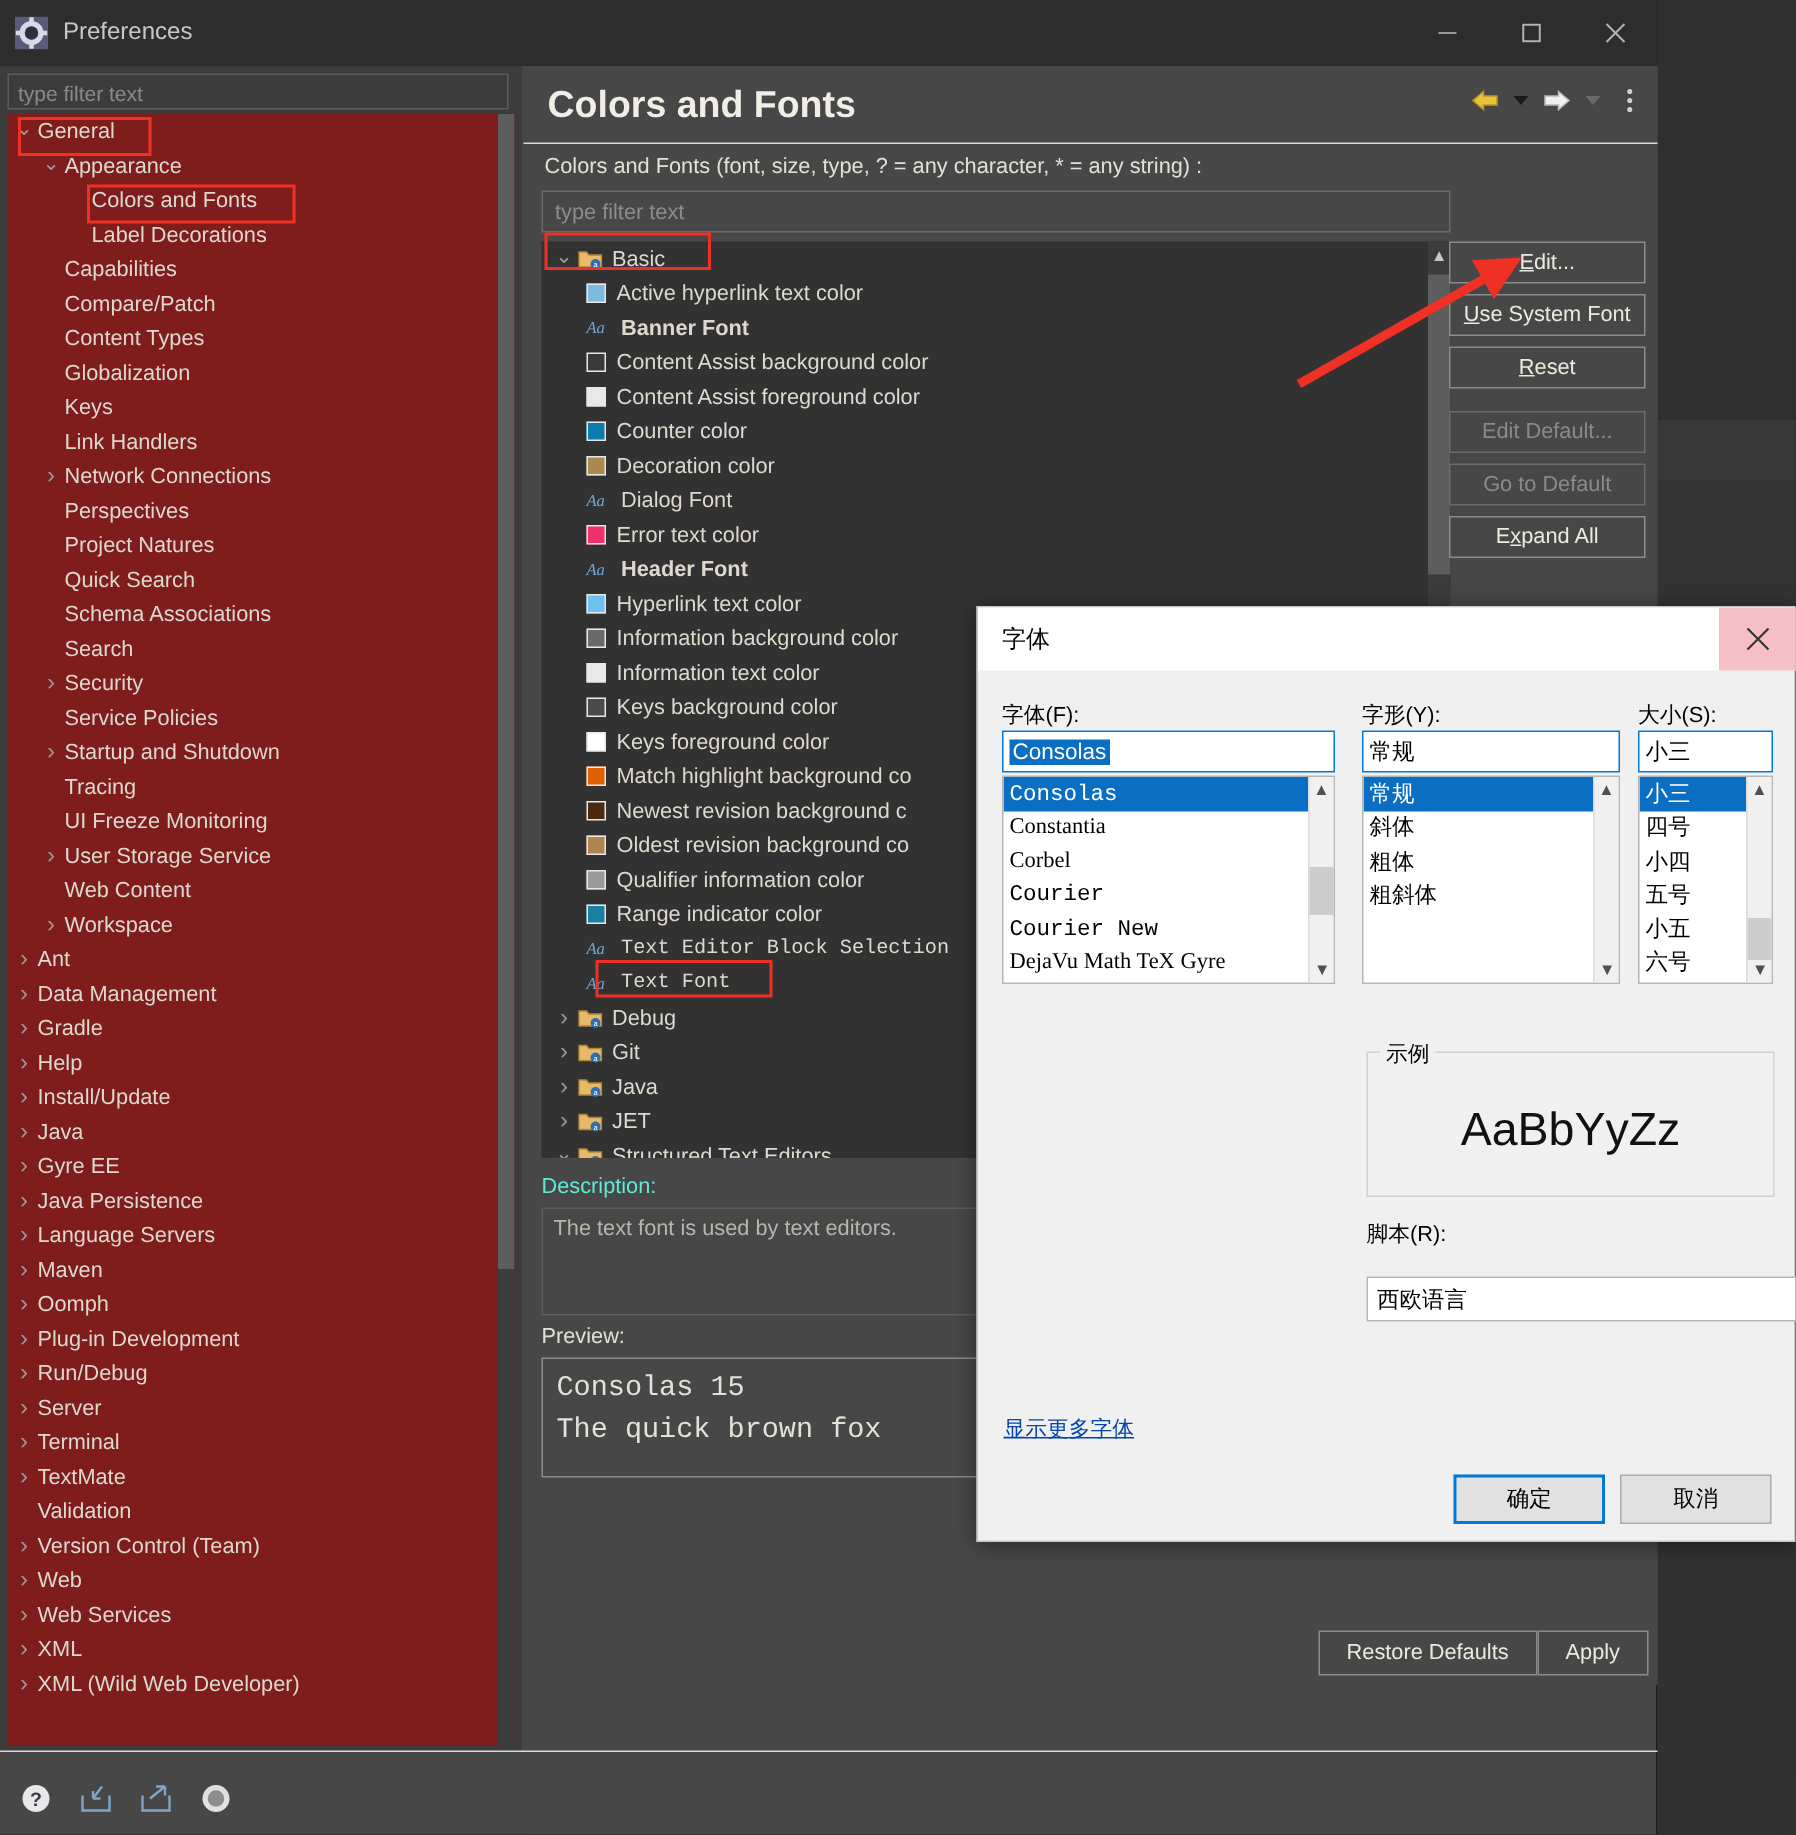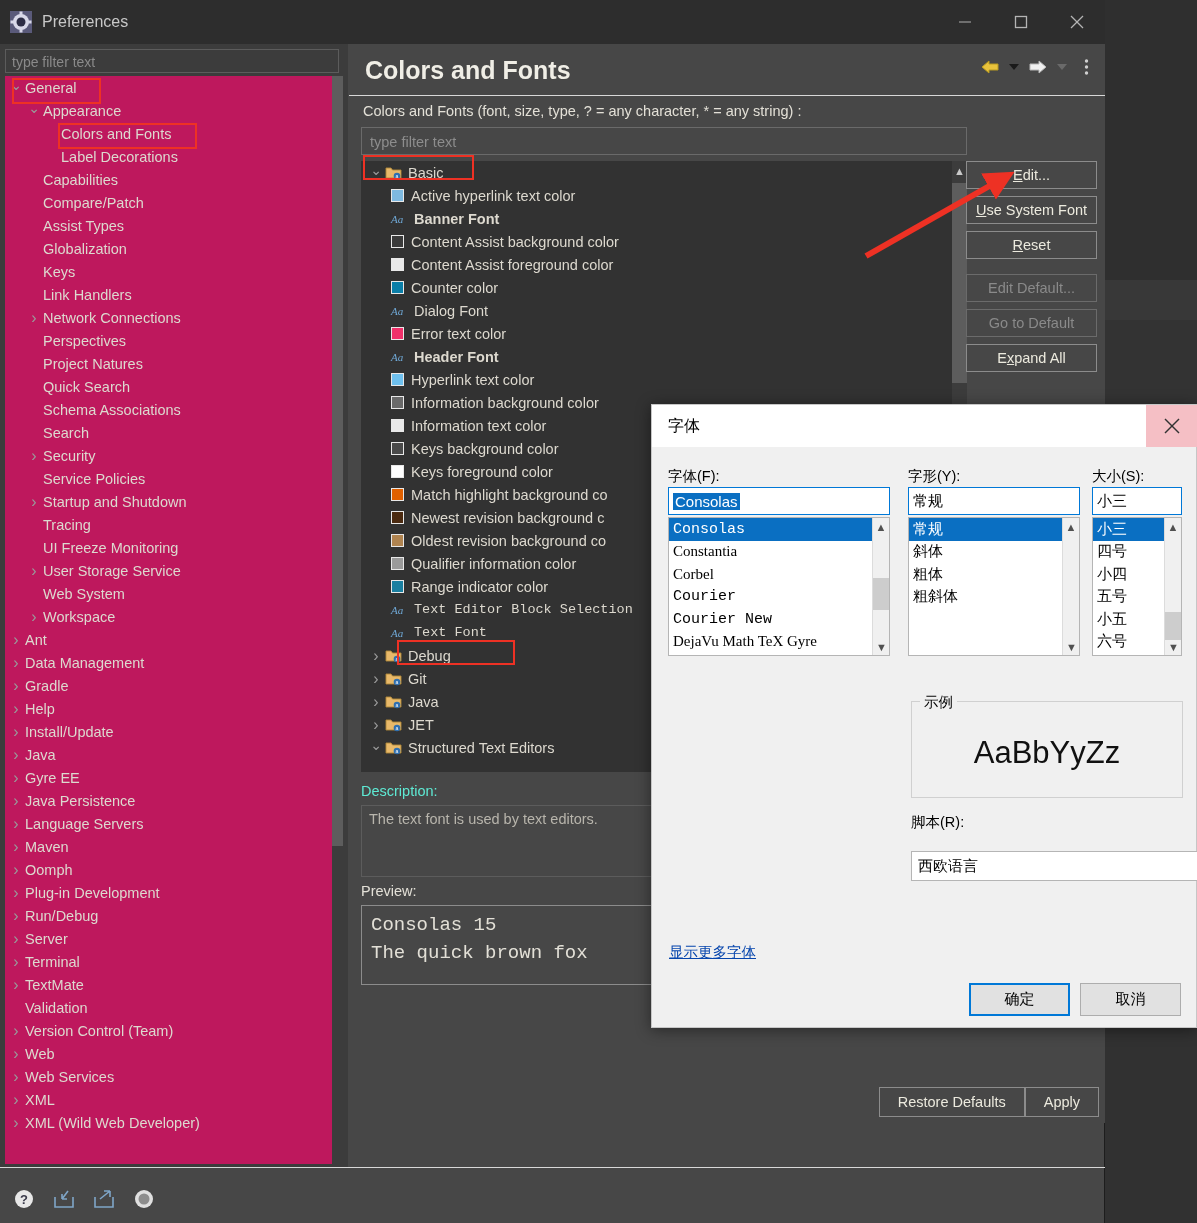--- a/index.html
+++ b/index.html
@@ -34,21 +34,21 @@
              color: #b4b4b4; font-size: 15px; }
   .win-btn svg { display: block; }
 
   
   .left-pane { position: absolute; left: 0; top: 44px; width: 348px; height: 1123px; background: #3c3c3c; }
   .filter-box {
     position: absolute; left: 5px; top: 5px; width: 334px; height: 24px;
     background: #3c3c3c; border: 1px solid #5c5c5c; color: #8a8a8a; font-size: 14px;
     padding: 2px 6px; line-height: 20px;
   }
-  .tree-scroll { position: absolute; left: 5px; top: 32px; width: 338px; height: 1088px; background: #be185d;
+  .tree-scroll { position: absolute; left: 5px; top: 32px; width: 338px; height: 1088px; background: #7f1d1d;
                  overflow: hidden; }
   .tree-row { height: 23px; display: flex; align-items: center; color: #ddd9cf; font-size: 14.5px; white-space: nowrap; }
   .tw { width: 18px; display: inline-block; text-align: center; color: #9a9a9a; font-size: 12px; flex: 0 0 18px; }
   .tw.chev::before { content: "›"; font-size: 16px; }
   .tw.chevdown::before { content: "⌄"; font-size: 14px; position: relative; top: -3px; }
   .lbl { display: inline-block; }
   .tree-vscroll { position: absolute; right: 0; top: 0; width: 11px; height: 100%; background: #3c3c3c; }
   .tree-vthumb { position: absolute; left: 0; top: 0; width: 11px; height: 770px; background: #5d5d5d; }
 
   .bottom-toolbar { position: absolute; left: 0; top: 1175px; width: 348px; height: 48px; background: #474747;
@@ -216,21 +216,21 @@
             <div class="tree-row" style="padding-left: 20px;">
               <span class="tw"></span>
               <span class="lbl">Capabilities</span>
             </div>
             <div class="tree-row" style="padding-left: 20px;">
               <span class="tw"></span>
               <span class="lbl">Compare/Patch</span>
             </div>
             <div class="tree-row" style="padding-left: 20px;">
               <span class="tw"></span>
-              <span class="lbl">Assist Types</span>
+              <span class="lbl">Content Types</span>
             </div>
             <div class="tree-row" style="padding-left: 20px;">
               <span class="tw"></span>
               <span class="lbl">Globalization</span>
             </div>
             <div class="tree-row" style="padding-left: 20px; align-items: center;">
               <span class="tw"></span>
               <span class="lbl">Keys</span>
             </div>
             <div class="tree-row" style="padding-left: 20px;">
@@ -280,21 +280,21 @@
             <div class="tree-row" style="padding-left: 20px;">
               <span class="tw"></span>
               <span class="lbl">UI Freeze Monitoring</span>
             </div>
             <div class="tree-row" style="padding-left: 20px;">
               <span class="tw chev"></span>
               <span class="lbl">User Storage Service</span>
             </div>
             <div class="tree-row" style="padding-left: 20px;">
               <span class="tw"></span>
-              <span class="lbl">Web System</span>
+              <span class="lbl">Web Content</span>
             </div>
             <div class="tree-row" style="padding-left: 20px;">
               <span class="tw chev"></span>
               <span class="lbl">Workspace</span>
             </div>
             <div class="tree-row" style="padding-left: 2px;">
               <span class="tw chev"></span>
               <span class="lbl">Ant</span>
             </div>
             <div class="tree-row" style="padding-left: 2px;">
@@ -478,20 +478,24 @@
               </div>
               <div class="cf-row" style="padding-left: 30px;">
                 <span class="swatch" style="background: rgb(232, 232, 232);"></span>
                 <span>Content Assist foreground color</span>
               </div>
               <div class="cf-row" style="padding-left: 30px;">
                 <span class="swatch" style="background: rgb(10, 126, 168);"></span>
                 <span>Counter color</span>
               </div>
               <div class="cf-row" style="padding-left: 30px;">
+                <span class="swatch" style="background: rgb(171, 138, 82);"></span>
+                <span>Decoration color</span>
+              </div>
+              <div class="cf-row" style="padding-left: 30px;">
                 <span class="aa">Aa</span>
                 <span>Dialog Font</span>
               </div>
               <div class="cf-row" style="padding-left: 30px;">
                 <span class="swatch" style="background: rgb(240, 48, 106);"></span>
                 <span>Error text color</span>
               </div>
               <div class="cf-row" style="padding-left: 30px;">
                 <span class="aa">Aa</span>
                 <span class="bold">Header Font</span>

